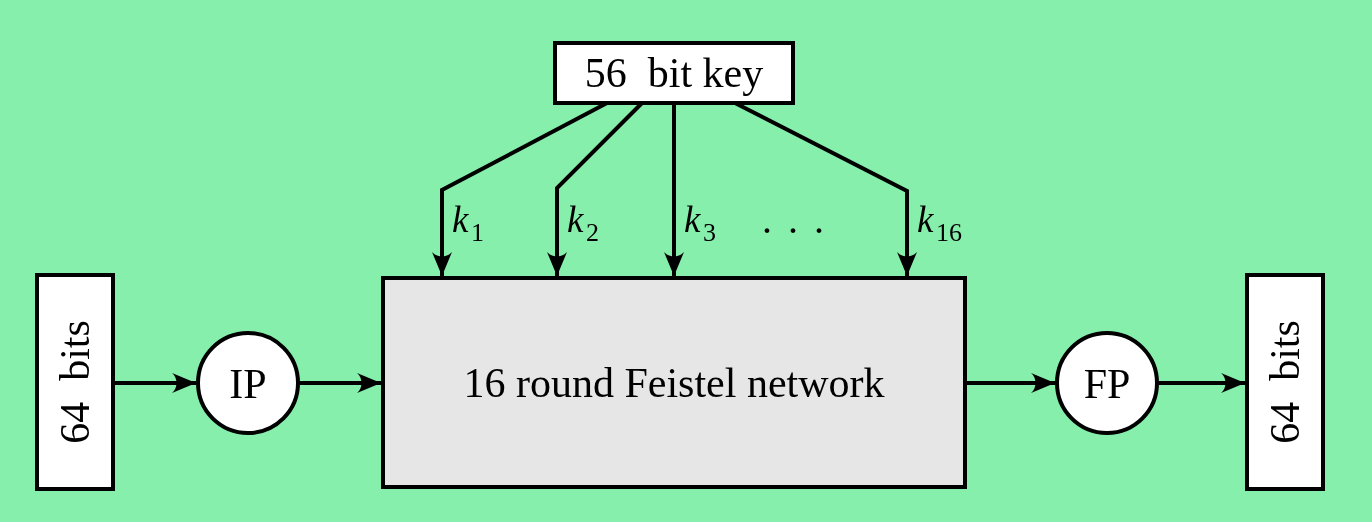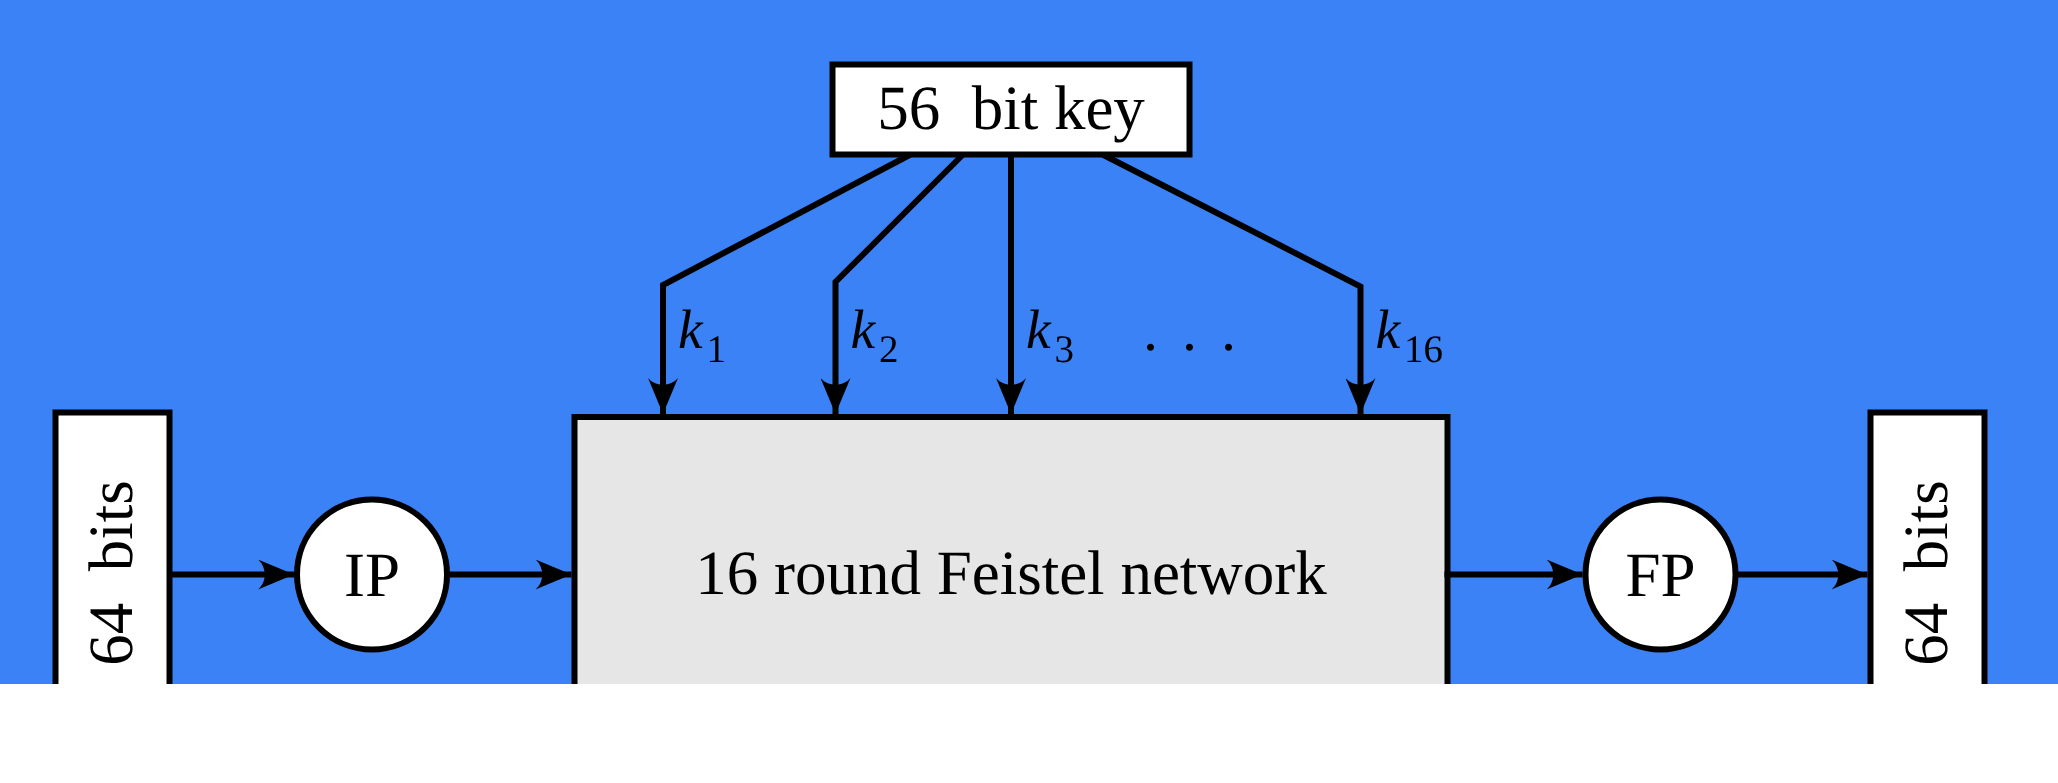--- a/index.html
+++ b/index.html
@@ -1,17 +1,17 @@
 <!DOCTYPE html>
 <html><head>
 <meta charset="utf-8">
 <style>
   html, body { margin: 0; padding: 0; background: #ffffff; }
   .stage {
-    width: 1372px; height: 456px; background: #3b82f6;
+    width: 1372px; height: 522px; background: #86efac;
     position: relative; overflow: hidden;
     font-family: "Liberation Serif", serif;
   }
   svg text {
     font-family: "Liberation Serif", serif;
     fill: #000000;
     white-space: pre;
   }
   .node-label { font-size: 42px; }
   .kbase { font-size: 37px; font-style: italic; }

